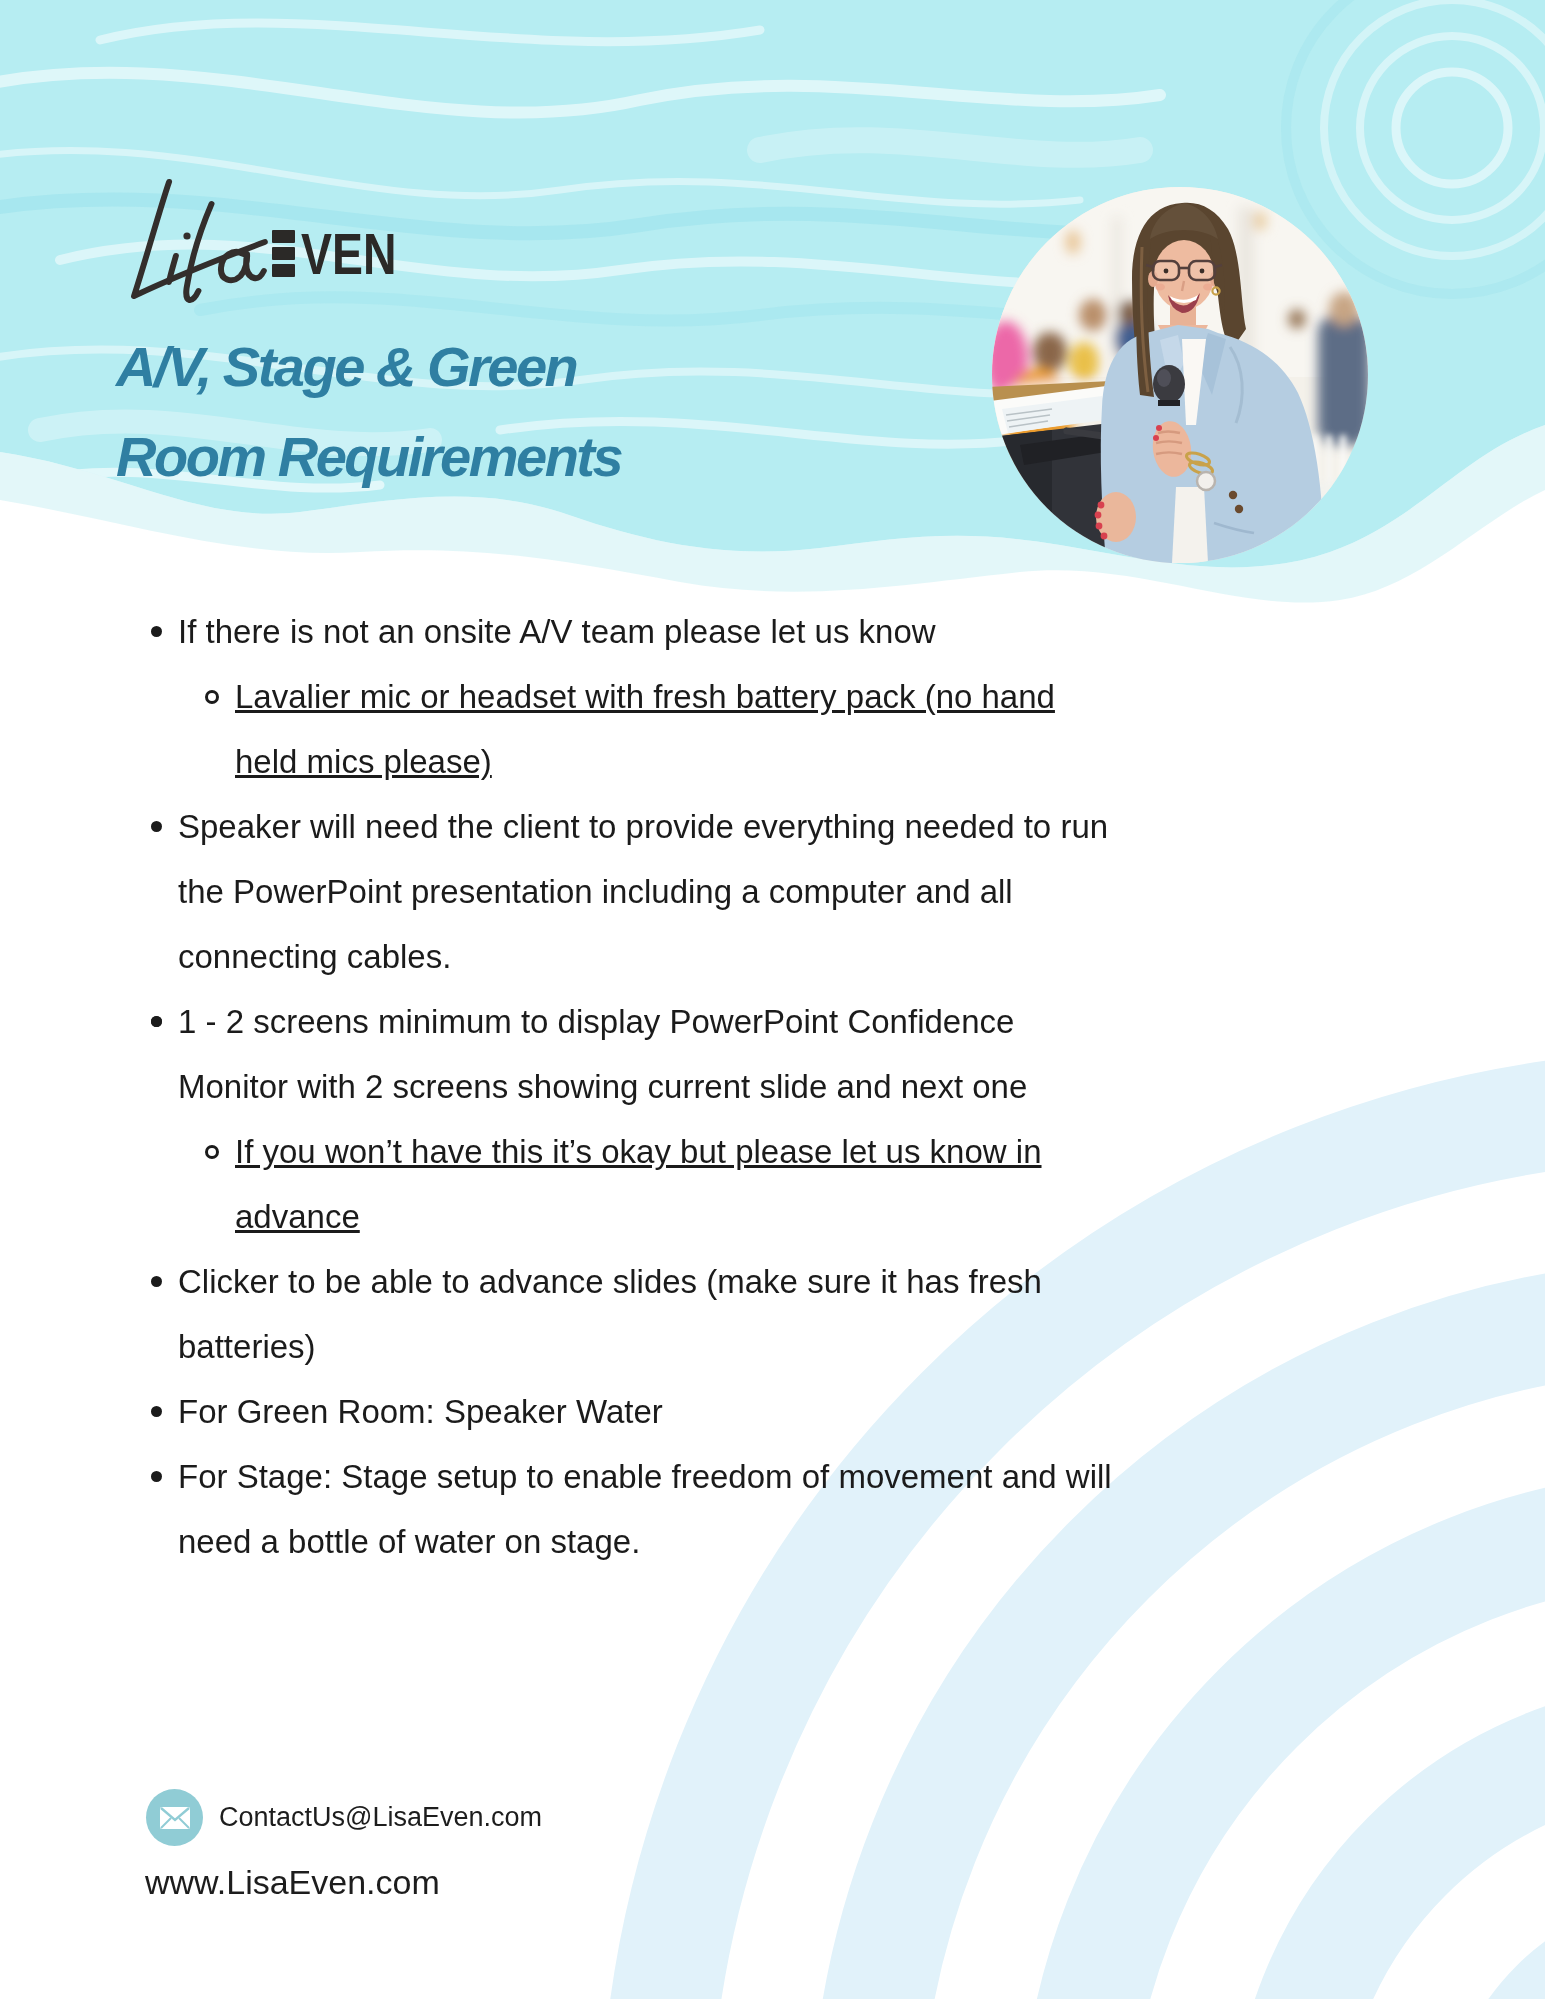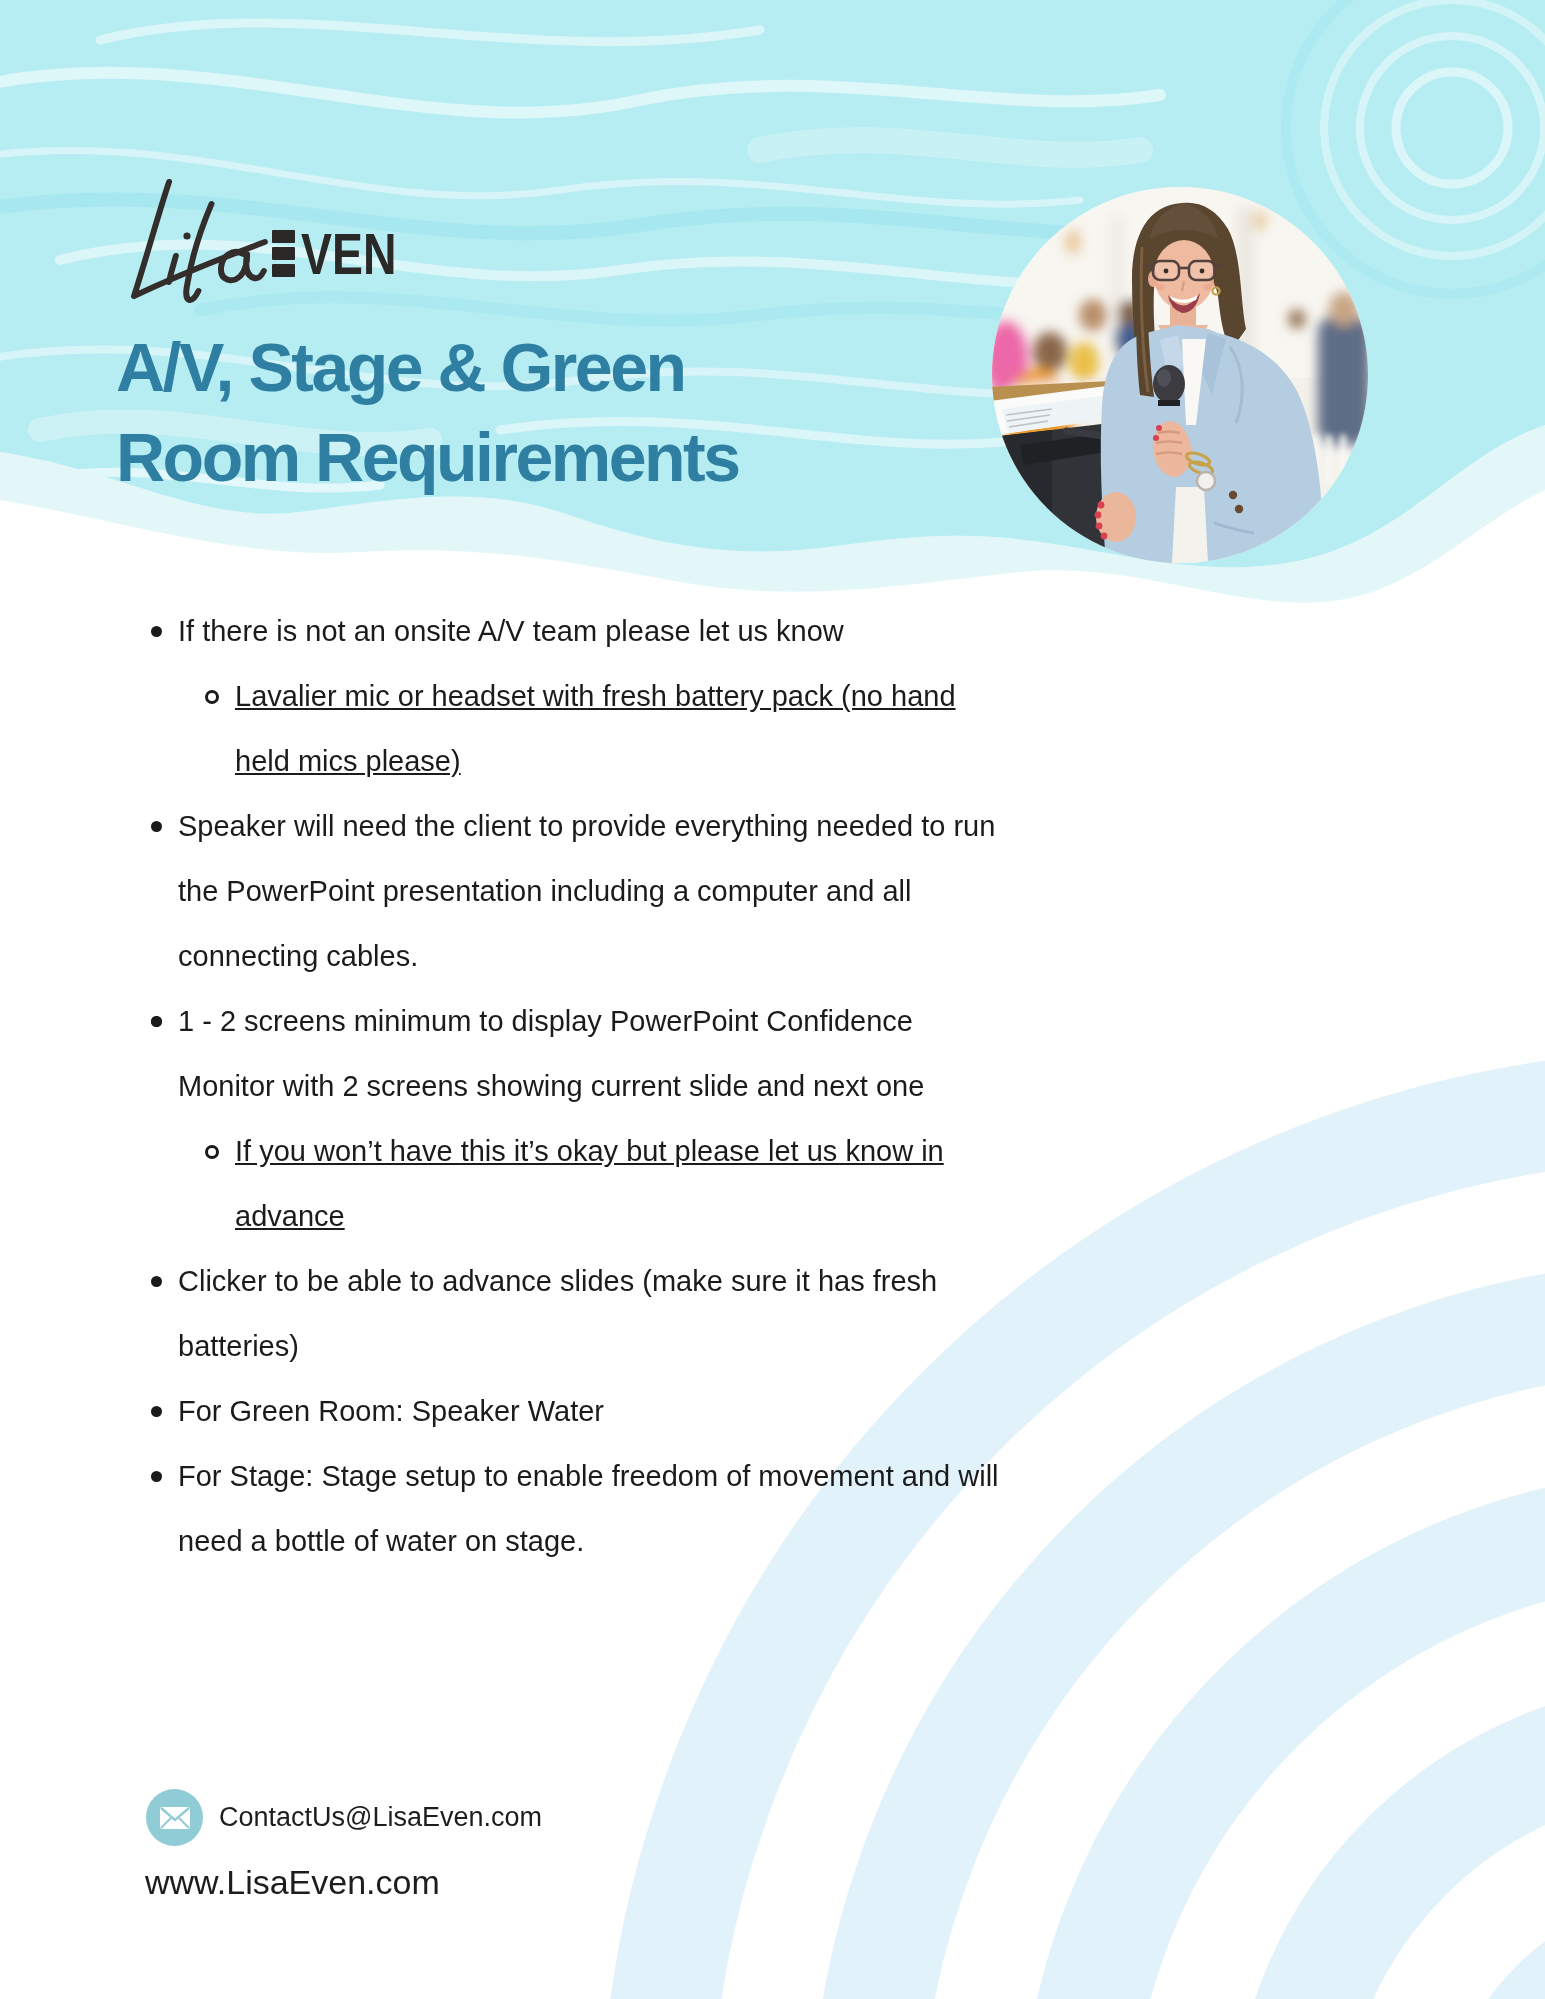--- a/index.html
+++ b/index.html
@@ -25,29 +25,30 @@
   .ven{
     font-weight:700;font-size:58px;line-height:46px;color:#2b2927;
     letter-spacing:0px;margin-left:6px;
     transform:scaleX(.80);transform-origin:0 100%;
     white-space:nowrap;
   }
 
   
   .title{
     left:116px;top:322px;margin:0;
-    font-size:68px;line-height:90px;font-weight:700;
+    font-size:56px;line-height:90px;font-weight:700;
     letter-spacing:-2.5px;color:#2f7fa2;
     white-space:pre-line;
+    font-style:italic;
   }
 
   
   .list{
     left:150px;top:599px;width:1210px;
-    font-size:29px;line-height:65px;color:#1b1b1b;
+    font-size:33px;line-height:65px;color:#1b1b1b;
   }
   .item{position:relative;white-space:pre-wrap;}
   .item.l1{padding-left:28px;}
   .item.l2{padding-left:85px;text-decoration:underline;}
   .dot{
     position:absolute;left:1px;top:27px;width:11px;height:11px;
     border-radius:50%;background:#1b1b1b;
   }
   .circ{
     position:absolute;left:55px;top:26px;width:8px;height:8px;

